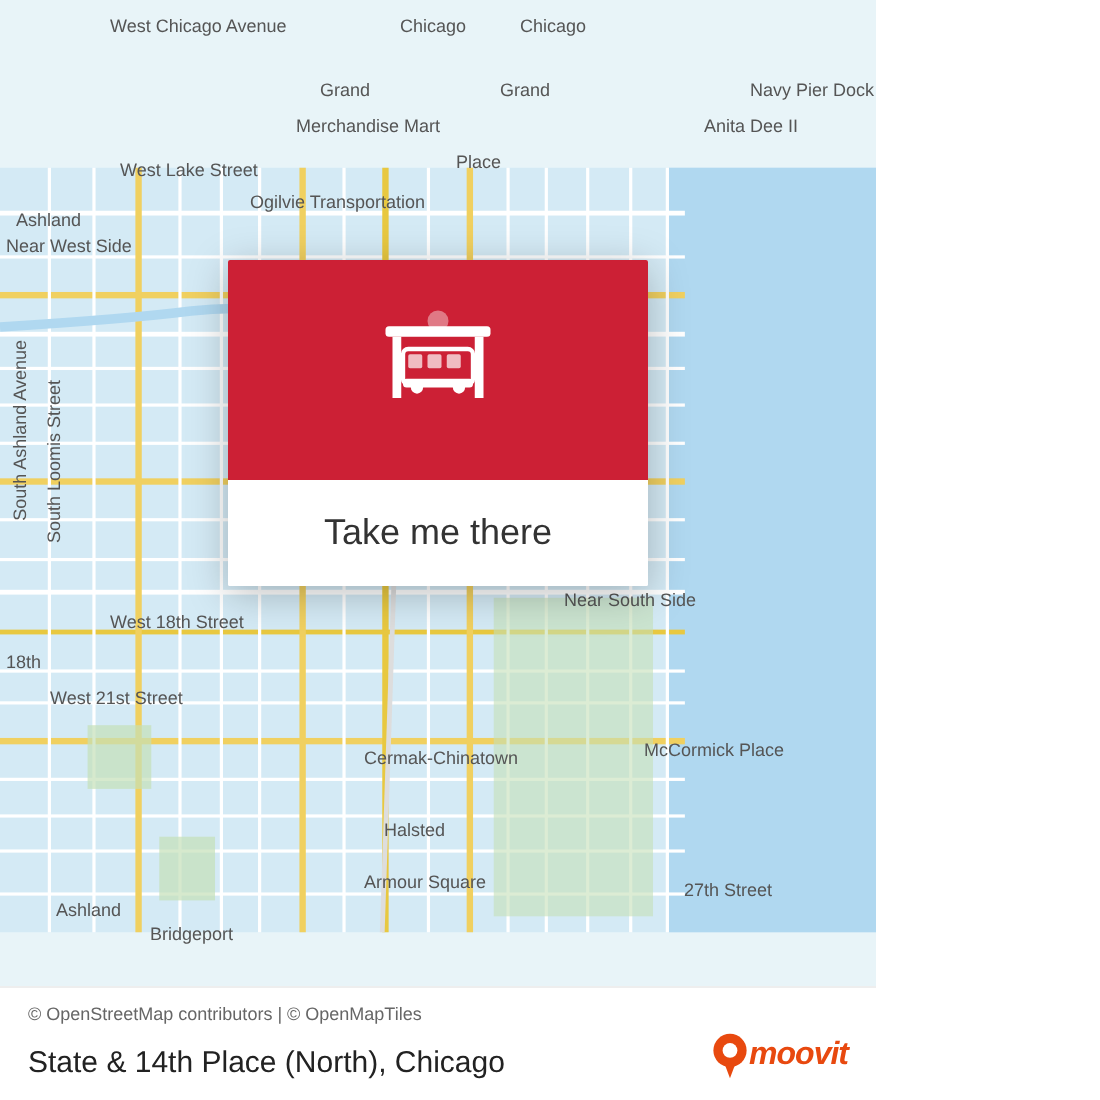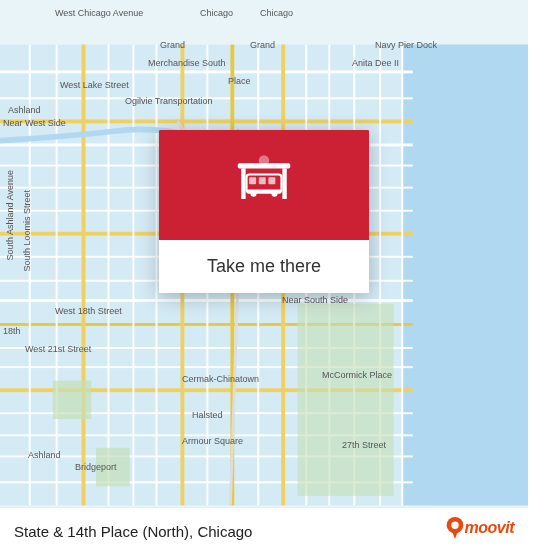--- a/index.html
+++ b/index.html
@@ -5,21 +5,21 @@
     * { margin: 0; padding: 0; box-sizing: border-box; }
     body {
       width: 550px;
       height: 550px;
       overflow: hidden;
       font-family: Arial, sans-serif;
       position: relative;
     }
 
     #map-container {
-      width: 528px;
+      width: 438px;
       height: 550px;
       position: relative;
       background-color: #e8f4f8;
       overflow: hidden;
     }
 
     
     #map-bg {
       position: absolute;
       top: 0; left: 0;
@@ -184,21 +184,21 @@
     <path d="M 0 100 Q 80 95 120 90 Q 160 85 200 95 Q 230 100 250 90" stroke="#b0d8f0" stroke-width="6" fill="none"></path>
   </svg>
 
   <div style="position:absolute;top:0;left:0;width:430px;height:480px;pointer-events:none;">
     <span class="map-label" style="top:8px;left:55px">West Chicago Avenue</span>
     <span class="map-label" style="top:8px;left:200px">Chicago</span>
     <span class="map-label" style="top:8px;left:260px">Chicago</span>
     <span class="map-label" style="top:40px;left:160px">Grand</span>
     <span class="map-label" style="top:40px;left:250px">Grand</span>
     <span class="map-label" style="top:40px;left:375px">Navy Pier Dock</span>
-    <span class="map-label" style="top:58px;left:148px">Merchandise South</span>
+    <span class="map-label" style="top:58px;left:148px">Merchandise Mart</span>
     <span class="map-label" style="top:58px;left:352px">Anita Dee II</span>
     <span class="map-label" style="top:80px;left:60px">West Lake Street</span>
     <span class="map-label" style="top:76px;left:228px">Place</span>
     <span class="map-label" style="top:105px;left:8px">Ashland</span>
     <span class="map-label" style="top:96px;left:125px">Ogilvie Transportation</span>
     <span class="map-label" style="top:118px;left:3px">Near West Side</span>
     <span class="map-label" style="top:170px;left:5px;writing-mode:vertical-rl;transform:rotate(180deg)">South Ashland Avenue</span>
     <span class="map-label" style="top:190px;left:22px;writing-mode:vertical-rl;transform:rotate(180deg)">South Loomis Street</span>
     <span class="map-label" style="top:295px;left:282px">Near South Side</span>
     <span class="map-label" style="top:306px;left:55px">West 18th Street</span>
@@ -234,20 +234,21 @@
         <rect x="45" y="31" width="8" height="8" rx="1" fill="white" opacity="0.7"></rect>
 
         <circle cx="28" cy="50" r="3.5" fill="white"></circle>
         <circle cx="52" cy="50" r="3.5" fill="white"></circle>
       </svg>
     </div>
     <button id="card-button">Take me there</button>
   </div>
 
   <div id="bottom-bar">
+    <div id="attribution">© OpenStreetMap contributors | © OpenMapTiles</div>
     <div id="location-row">
       <span id="location-name">State &amp; 14th Place (North), Chicago</span>
       <div id="moovit-logo">
 
         <svg id="moovit-pin" viewBox="0 0 20 26" xmlns="http://www.w3.org/2000/svg">
           <ellipse cx="10" cy="10" rx="9" ry="9" fill="#e8490f"></ellipse>
           <circle cx="10" cy="10" r="4" fill="white"></circle>
           <polygon points="7,17 13,17 10,25" fill="#e8490f"></polygon>
         </svg>
         <span id="moovit-text">moovit</span>

